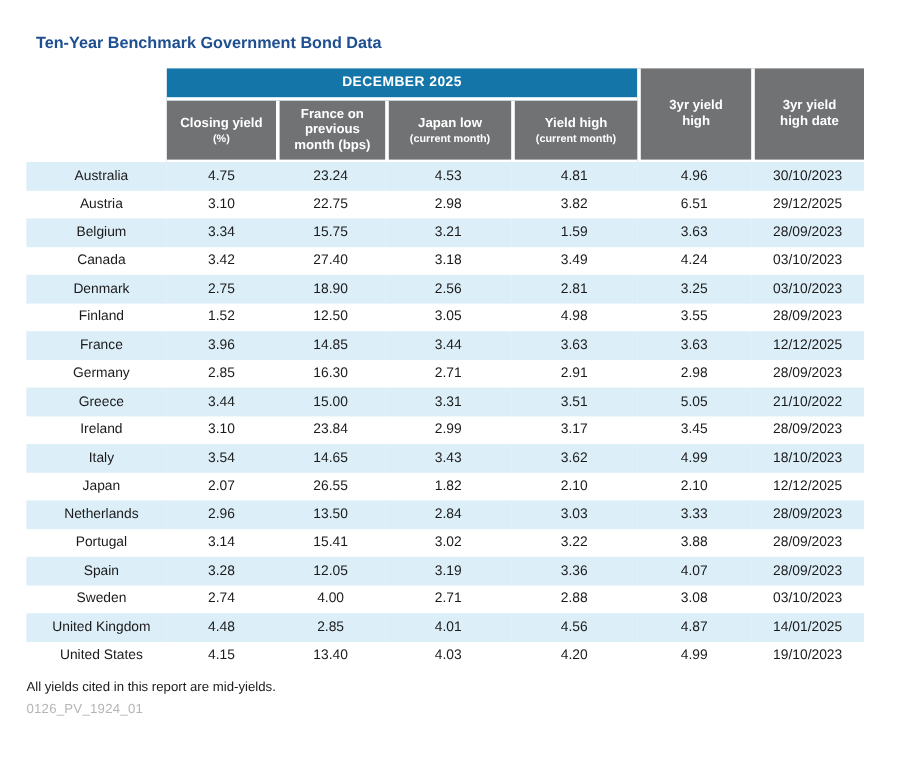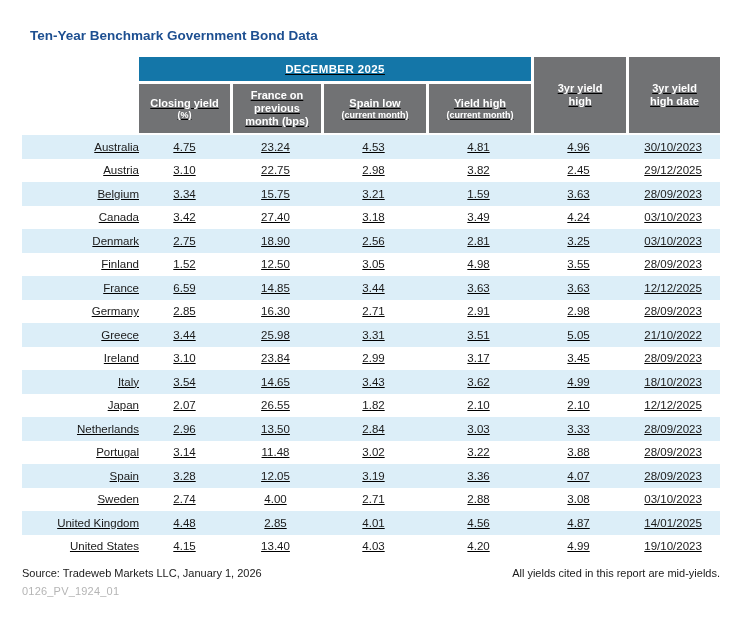--- a/index.html
+++ b/index.html
@@ -17,21 +17,20 @@
     font-weight: bold;
     color: #1D4F91;
     line-height: 16px;
   }
   table.bond {
     border-collapse: separate;
     border-spacing: 0;
     table-layout: fixed;
     width: 698px;
     margin: 13px 0 0 22px;
-    text-decoration: underline;
   }
   th { padding: 0; font-weight: bold; color: #ffffff; vertical-align: middle; text-align: center; }
   th.corner { background: #ffffff; }
   th.band {
     background: #1476A8;
     height: 27px;
     font-size: 11.5px;
     letter-spacing: 0.4px;
     border-bottom: 3px solid #ffffff;
   }
@@ -47,21 +46,21 @@
   th .ln { display: block; }
   tbody td {
     height: 23.5px;
     padding: 0;
     font-size: 11.5px;
     color: #1A1A1A;
     text-align: center;
     vertical-align: middle;
     white-space: nowrap;
   }
-  tbody td.country { text-align: right; padding-left: 8px; }
+  tbody td.country { text-align: center; padding-left: 8px; }
   tr.stripe td { background: #DCEEF8; }
   .footer {
     display: flex;
     justify-content: space-between;
     width: 698px;
     margin: 9px 0 0 22px;
     font-size: 11px;
     color: #1A1A1A;
   }
   .watermark {
@@ -104,21 +103,21 @@
       <th class="gray">
         <span class="ln">Closing yield</span>
         <span class="sub">(%)</span>
       </th>
       <th class="gray gap">
         <span class="ln">France on</span>
         <span class="ln">previous</span>
         <span class="ln">month (bps)</span>
       </th>
       <th class="gray gap">
-        <span class="ln">Spain low</span>
+        <span class="ln">Japan low</span>
         <span class="sub">(current month)</span>
       </th>
       <th class="gray gap">
         <span class="ln">Yield high</span>
         <span class="sub">(current month)</span>
       </th>
     </tr>
   </thead>
   <tbody>
       <tr class="stripe">
@@ -129,21 +128,21 @@
     <td>4.81</td>
     <td>4.96</td>
     <td>30/10/2023</td>
   </tr>
       <tr>
     <td class="country">Austria</td>
     <td>3.10</td>
     <td>22.75</td>
     <td>2.98</td>
     <td>3.82</td>
-    <td>2.45</td>
+    <td>6.51</td>
     <td>29/12/2025</td>
   </tr>
       <tr class="stripe">
     <td class="country">Belgium</td>
     <td>3.34</td>
     <td>15.75</td>
     <td>3.21</td>
     <td>1.59</td>
     <td>3.63</td>
     <td>28/09/2023</td>
@@ -170,40 +169,40 @@
     <td class="country">Finland</td>
     <td>1.52</td>
     <td>12.50</td>
     <td>3.05</td>
     <td>4.98</td>
     <td>3.55</td>
     <td>28/09/2023</td>
   </tr>
       <tr class="stripe">
     <td class="country">France</td>
-    <td>6.59</td>
+    <td>3.96</td>
     <td>14.85</td>
     <td>3.44</td>
     <td>3.63</td>
     <td>3.63</td>
     <td>12/12/2025</td>
   </tr>
       <tr>
     <td class="country">Germany</td>
     <td>2.85</td>
     <td>16.30</td>
     <td>2.71</td>
     <td>2.91</td>
     <td>2.98</td>
     <td>28/09/2023</td>
   </tr>
       <tr class="stripe">
     <td class="country">Greece</td>
     <td>3.44</td>
-    <td>25.98</td>
+    <td>15.00</td>
     <td>3.31</td>
     <td>3.51</td>
     <td>5.05</td>
     <td>21/10/2022</td>
   </tr>
       <tr>
     <td class="country">Ireland</td>
     <td>3.10</td>
     <td>23.84</td>
     <td>2.99</td>
@@ -234,21 +233,21 @@
     <td>2.96</td>
     <td>13.50</td>
     <td>2.84</td>
     <td>3.03</td>
     <td>3.33</td>
     <td>28/09/2023</td>
   </tr>
       <tr>
     <td class="country">Portugal</td>
     <td>3.14</td>
-    <td>11.48</td>
+    <td>15.41</td>
     <td>3.02</td>
     <td>3.22</td>
     <td>3.88</td>
     <td>28/09/2023</td>
   </tr>
       <tr class="stripe">
     <td class="country">Spain</td>
     <td>3.28</td>
     <td>12.05</td>
     <td>3.19</td>
@@ -280,16 +279,15 @@
     <td>13.40</td>
     <td>4.03</td>
     <td>4.20</td>
     <td>4.99</td>
     <td>19/10/2023</td>
   </tr>
     </tbody>
 </table>
 
 <div class="footer">
-  <span>Source: Tradeweb Markets LLC, January 1, 2026</span>
   <span>All yields cited in this report are mid-yields.</span>
 </div>
 <div class="watermark">0126_PV_1924_01</div>
 
 </body></html>

